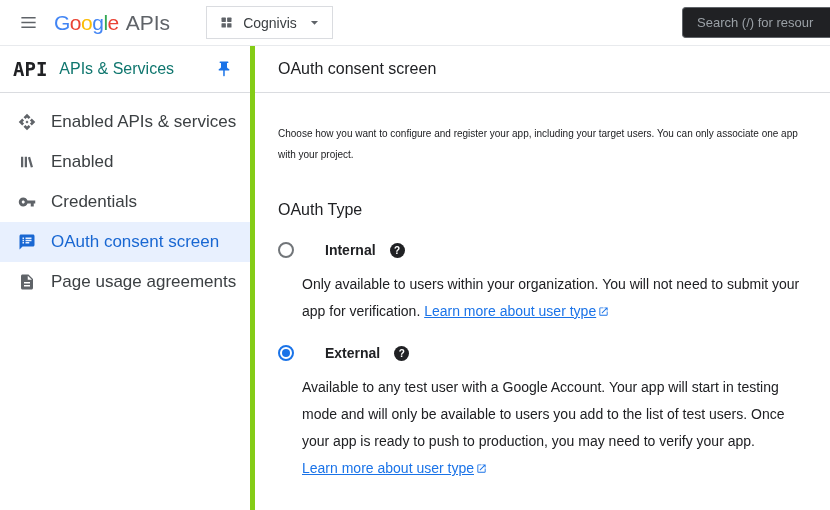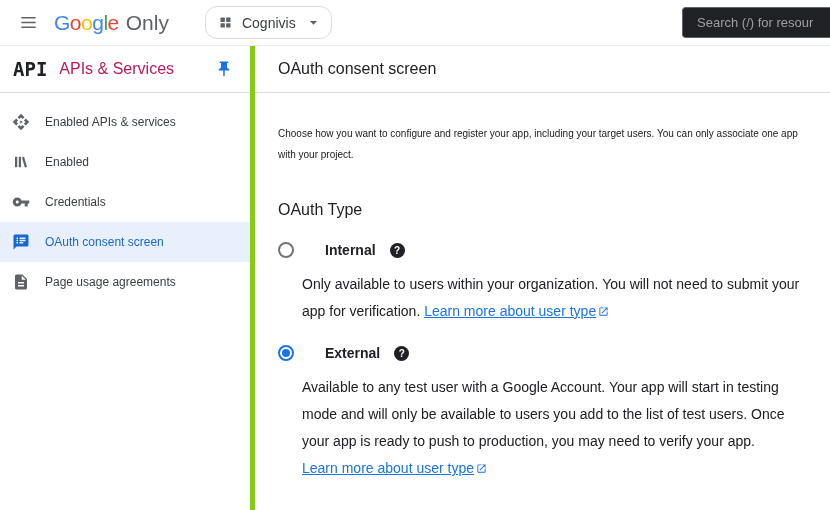--- a/index.html
+++ b/index.html
@@ -31,21 +31,21 @@
   .logo-letter:nth-child(2) { color: #EA4335; }
   .logo-letter:nth-child(3) { color: #FBBC05; }
   .logo-letter:nth-child(4) { color: #4285F4; }
   .logo-letter:nth-child(5) { color: #34A853; }
   .logo-letter:nth-child(6) { color: #EA4335; }
   .logo-cloud { font-size: 21px; color: #5f6368; margin-left: 7px; }
 
   .project-selector {
     margin-left: 36px;
     height: 33px;
-    border: 1px solid #dadce0; border-radius: 12px;
+    border: 1px solid #dadce0; border-radius: 0;
     background: #fff;
     display: flex; align-items: center; gap: 9px;
     padding: 0 9px 0 12px;
     font-family: inherit; font-size: 14px; color: #3c4043;
     cursor: pointer;
   }
   .project-selector svg { display: block; }
 
   .search-bar {
     margin-left: auto;
@@ -74,30 +74,30 @@
   .sidebar-header {
     height: 47px; min-height: 47px;
     border-bottom: 1px solid #dadce0;
     display: flex; align-items: center;
     padding: 0 12px 0 13px;
   }
   .api-logo {
     font-family: "DejaVu Sans Mono", monospace;
     font-weight: 700; font-size: 19px; letter-spacing: 0px; color: #202124;
   }
-  .sidebar-title { font-size: 16px; color: #be185d; margin-left: 12px; flex: 1; }
+  .sidebar-title { font-size: 16px; color: #0f766e; margin-left: 12px; flex: 1; }
   .pin-btn { border: none; background: transparent; cursor: pointer; width: 28px; height: 28px;
     display: flex; align-items: center; justify-content: center; }
 
   .nav { padding-top: 9px; }
   .nav-item {
     height: 40px;
     display: flex; align-items: center; gap: 15px;
-    padding-left: 11px;
-    font-size: 12px; color: #3c4043;
+    padding-left: 17px;
+    font-size: 17px; color: #3c4043;
     cursor: pointer;
   }
   .nav-item .nav-icon { width: 19px; height: 19px; color: #5f6368; display: flex; align-items: center; justify-content: center; }
   .nav-item .nav-icon svg { width: 18px; height: 18px; fill: currentColor; }
   .nav-item.selected { background: #e8f0fe; color: #1967d2; }
   .nav-item.selected .nav-icon { color: #1967d2; }
 
   
   .main { flex: 1; display: flex; flex-direction: column; min-width: 0; background: #fff; }
   .main-header {
@@ -165,21 +165,21 @@
       </svg>
     </button>
 
     <div class="gc-logo">
       <span class="logo-letter">G</span>
       <span class="logo-letter">o</span>
       <span class="logo-letter">o</span>
       <span class="logo-letter">g</span>
       <span class="logo-letter">l</span>
       <span class="logo-letter">e</span>
-      <span class="logo-cloud">Only</span>
+      <span class="logo-cloud">APIs</span>
     </div>
 
     <button class="project-selector">
       <span>
         <svg width="15" height="15" viewBox="0 0 24 24" fill="#5f6368">
           <rect x="4" y="4" width="7" height="7" rx="1"></rect>
           <rect x="13" y="4" width="7" height="7" rx="1"></rect>
           <rect x="4" y="13" width="7" height="7" rx="1"></rect>
           <rect x="13" y="13" width="7" height="7" rx="1"></rect>
         </svg>

